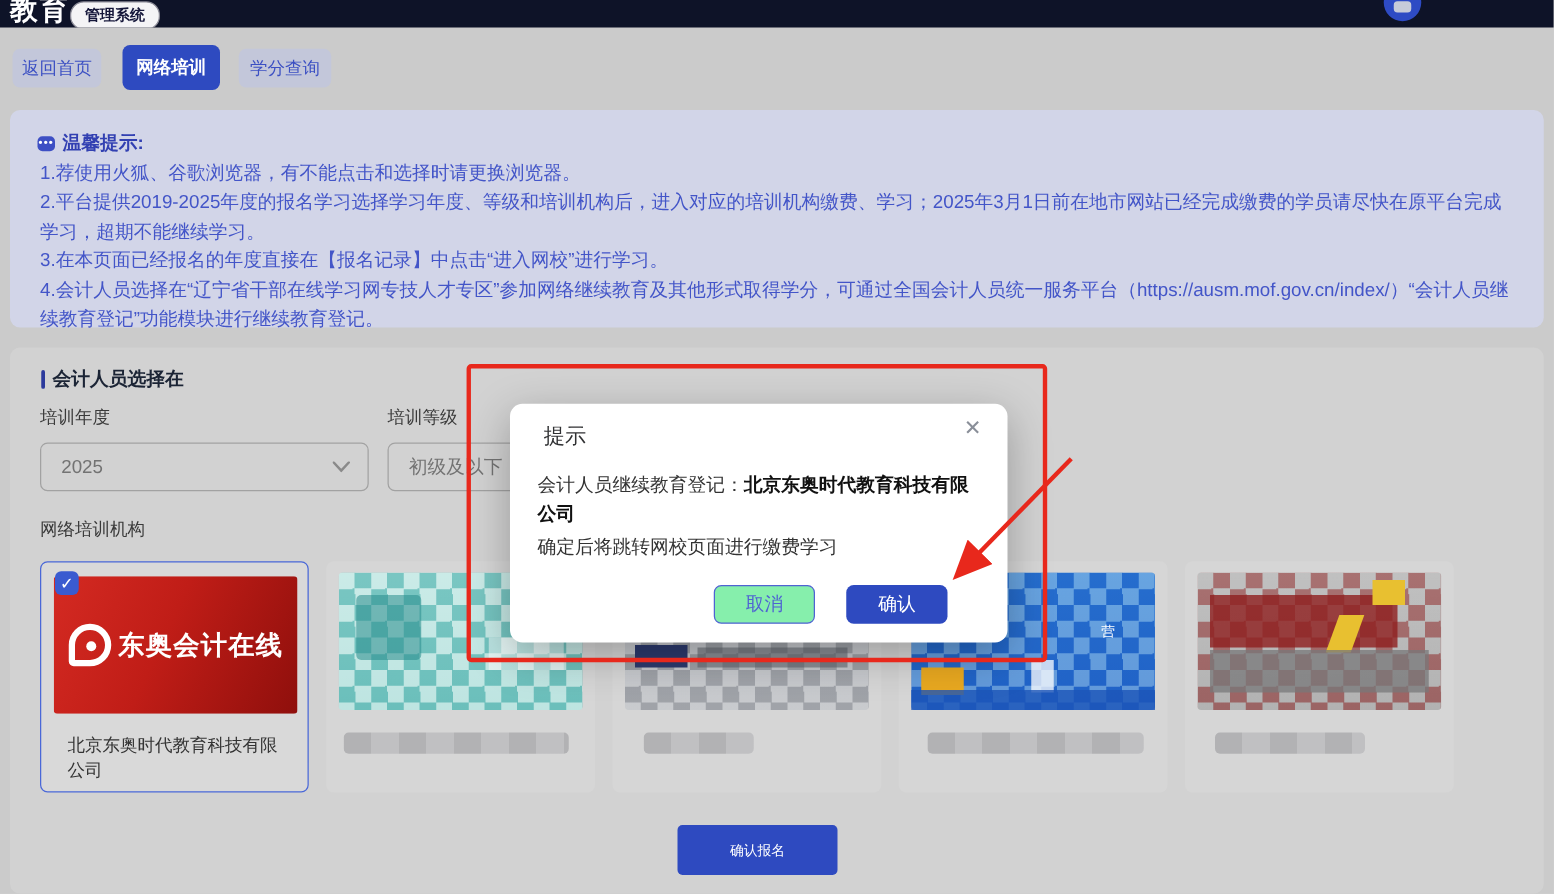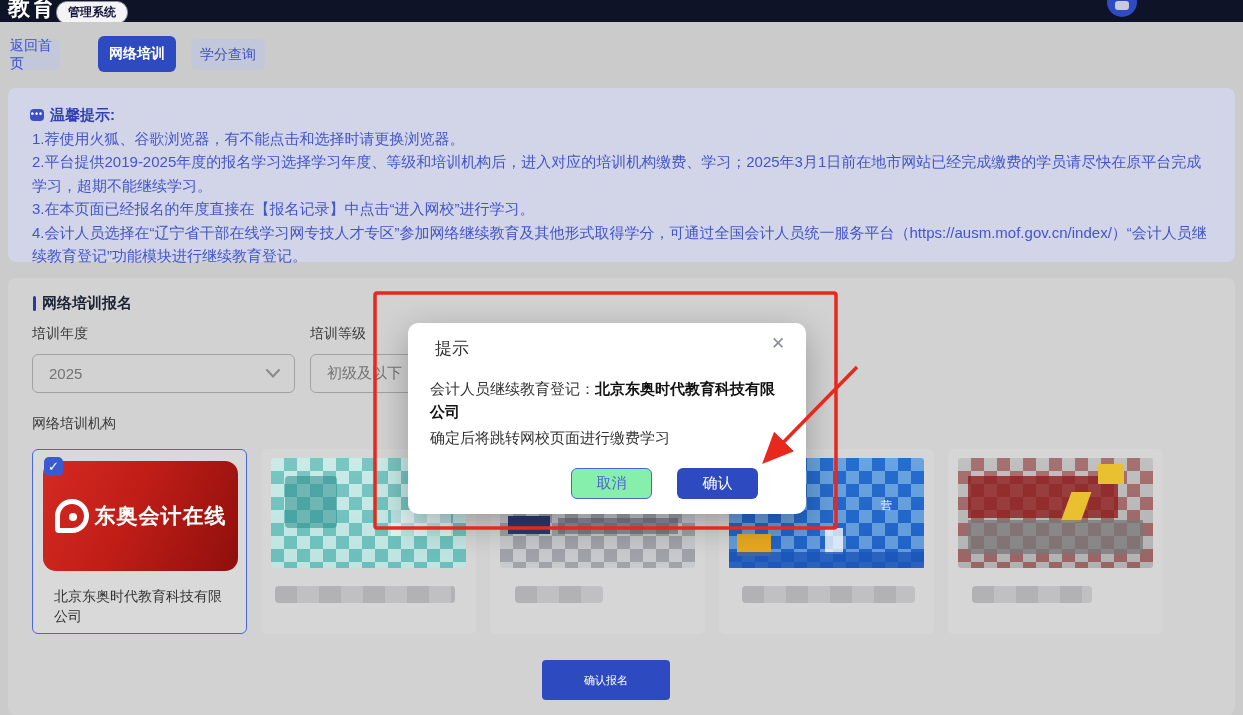--- a/index.html
+++ b/index.html
@@ -12,21 +12,21 @@
   .brand { position:absolute; left:8px; top:-7px; color:#ffffff; font-size:22px; font-weight:bold; letter-spacing:2px; }
   .sys-badge { position:absolute; left:56px; top:1px; background:#f4f4f6; color:#15173a; font-size:12px; font-weight:bold;
                padding:2px 11px; border-radius:11px; border:1px solid #8a8a96; }
   .avatar { position:absolute; left:1107px; top:-13px; width:30px; height:30px; border-radius:50%; background:#2e4bc4; }
   .avatar-inner { position:absolute; left:8px; top:14px; width:14px; height:9px; border-radius:3px; background:#c7cbd9; }
 
   
   .nav-btn { position:absolute; border-radius:6px; font-size:14px; display:flex; align-items:center; justify-content:center; cursor:pointer; }
   .nav-plain { background:#c3c7da; color:#3c50c3; }
   .nav-active { background:#2e4ac0; color:#ffffff; font-weight:bold; }
-  #nav1 { left:10px;  top:39px; width:50px;  height:31px; }
+  #nav1 { left:10px;  top:39px; width:71px;  height:31px; }
   #nav2 { left:98px;  top:36px; width:78px;  height:36px; }
   #nav3 { left:191px; top:39px; width:74px;  height:31px; }
 
   
   .notice { position:absolute; left:8px; top:88px; width:1227px; height:174px; background:#d2d5e8; border-radius:8px;
             color:#4355c8; font-size:15px; line-height:23.5px; padding:15px 20px 0 22px; }
   .notice-title-row { display:flex; align-items:center; gap:6px; color:#3240b2; font-weight:bold; }
   .notice-icon { width:14px; height:12px; background:#3d4fc4; border-radius:4px; color:#fff; font-size:9px; line-height:11px;
                  text-align:center; letter-spacing:1px; flex:0 0 auto; }
   .notice-line { padding-left:2px; }
@@ -37,21 +37,21 @@
   .sec-bar { width:3px; height:15px; background:#2c3a9c; border-radius:2px; }
   .sec-text { font-size:15px; font-weight:bold; color:#1b2435; }
   .fld-label { position:absolute; font-size:14px; color:#3a3a3a; }
   .select { position:absolute; top:354px; width:263px; height:39px; border:1px solid #a2a2a2; border-radius:6px;
             display:flex; align-items:center; padding:0 14px 0 16px; color:#737373; font-size:15px; cursor:pointer; }
   .select .chev { margin-left:auto; }
 
   
   .card { position:absolute; top:449px; width:215px; height:185px; border-radius:6px; background:#d6d6d6; }
   .card-sel { border:1px solid #4a68d8; background:#d9d9d9; }
-  .card-img { position:absolute; left:10px; top:11px; width:195px; height:110px; border-radius:13px; overflow:hidden; }
+  .card-img { position:absolute; left:10px; top:11px; width:195px; height:110px; border-radius:3px; overflow:hidden; }
   .checkbox { position:absolute; left:11px; top:7px; width:19px; height:19px; background:#3a5bd0; border-radius:5px;
               color:#fff; font-size:13px; font-weight:bold; line-height:19px; text-align:center; z-index:3; }
   .card-name { position:absolute; left:21px; top:136px; width:180px; font-size:14px; line-height:20px; color:#333; }
   .redbar { position:absolute; left:0; top:0; width:100%; height:100%;
             background:linear-gradient(115deg,#d42a22 0%,#c01d17 45%,#8f0f0c 100%); display:flex; align-items:center; justify-content:center; gap:6px; }
   .redbar .dmark { width:34px; height:34px; border:5px solid #fff; border-radius:50% 50% 50% 4px; position:relative; flex:0 0 auto; }
   .redbar .dmark::after{ content:""; position:absolute; left:9px; top:9px; width:8px; height:8px; background:#fff; border-radius:50%; }
   .redbar .logo-text { color:#fff; font-size:21px; font-weight:bold; letter-spacing:1px; white-space:nowrap; }
 
   
@@ -115,21 +115,21 @@
     <div class="notice-line">1.荐使用火狐、谷歌浏览器，有不能点击和选择时请更换浏览器。</div>
     <div class="notice-line">2.平台提供2019-2025年度的报名学习选择学习年度、等级和培训机构后，进入对应的培训机构缴费、学习；2025年3月1日前在地市网站已经完成缴费的学员请尽快在原平台完成学习，超期不能继续学习。</div>
     <div class="notice-line">3.在本页面已经报名的年度直接在【报名记录】中点击“进入网校”进行学习。</div>
     <div class="notice-line">4.会计人员选择在“辽宁省干部在线学习网专技人才专区”参加网络继续教育及其他形式取得学分，可通过全国会计人员统一服务平台（https://ausm.mof.gov.cn/index/）“会计人员继续教育登记”功能模块进行继续教育登记。</div>
   </div>
 
   <div class="panel"></div>
 
   <div class="sec-title">
     <span class="sec-bar"></span>
-    <span class="sec-text">网络培训报名</span>
+    <span class="sec-text">会计人员选择在</span>
   </div>
 
   <div class="fld-label" style="left:32px; top:325px;">培训年度</div>
   <div class="fld-label" style="left:310px; top:325px;">培训等级</div>
 
   <div class="select" style="left:32px;">
     <span>2025</span>
     <svg class="chev" width="14" height="9" viewBox="0 0 14 9">
         <polyline points="1,1 7,7.5 13,1" fill="none" stroke="#8a8a8a" stroke-width="2" stroke-linecap="round"></polyline>
       </svg>

